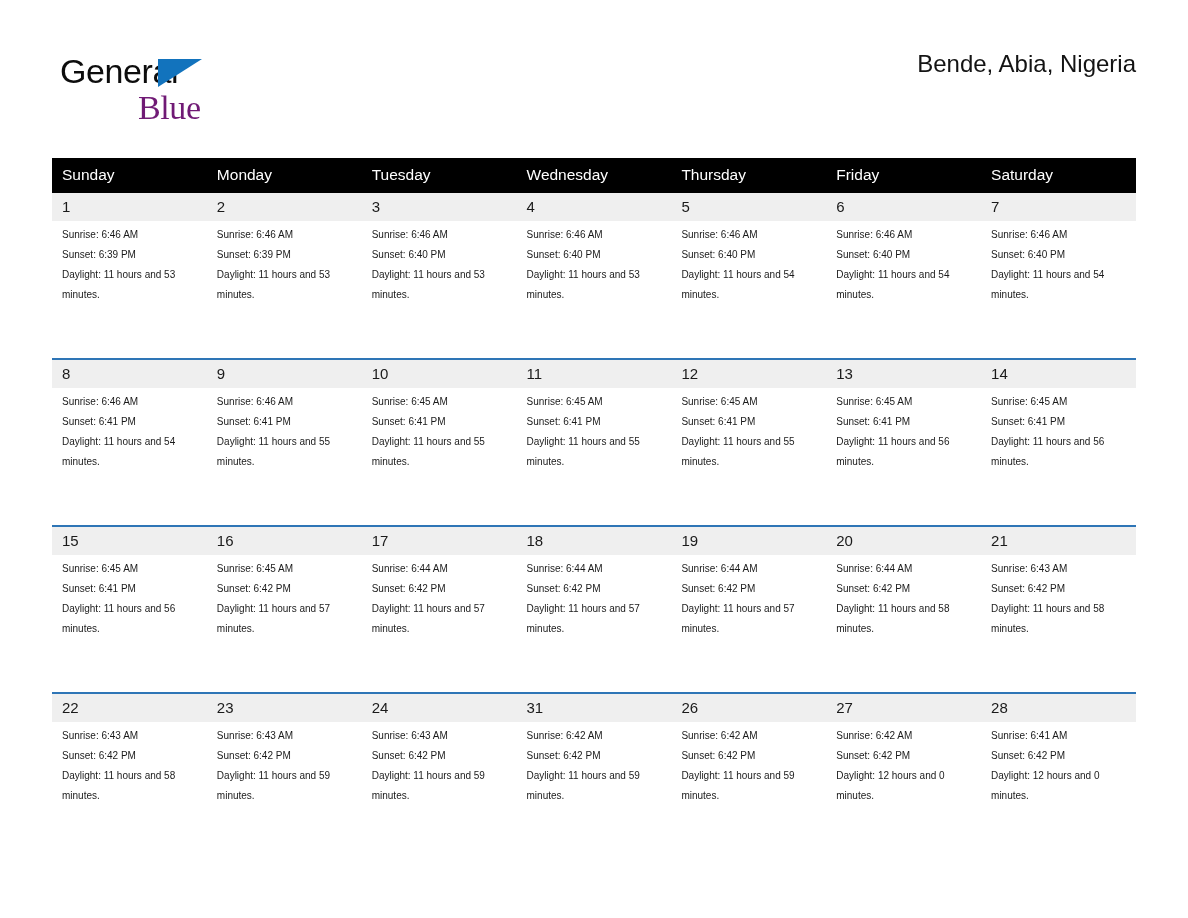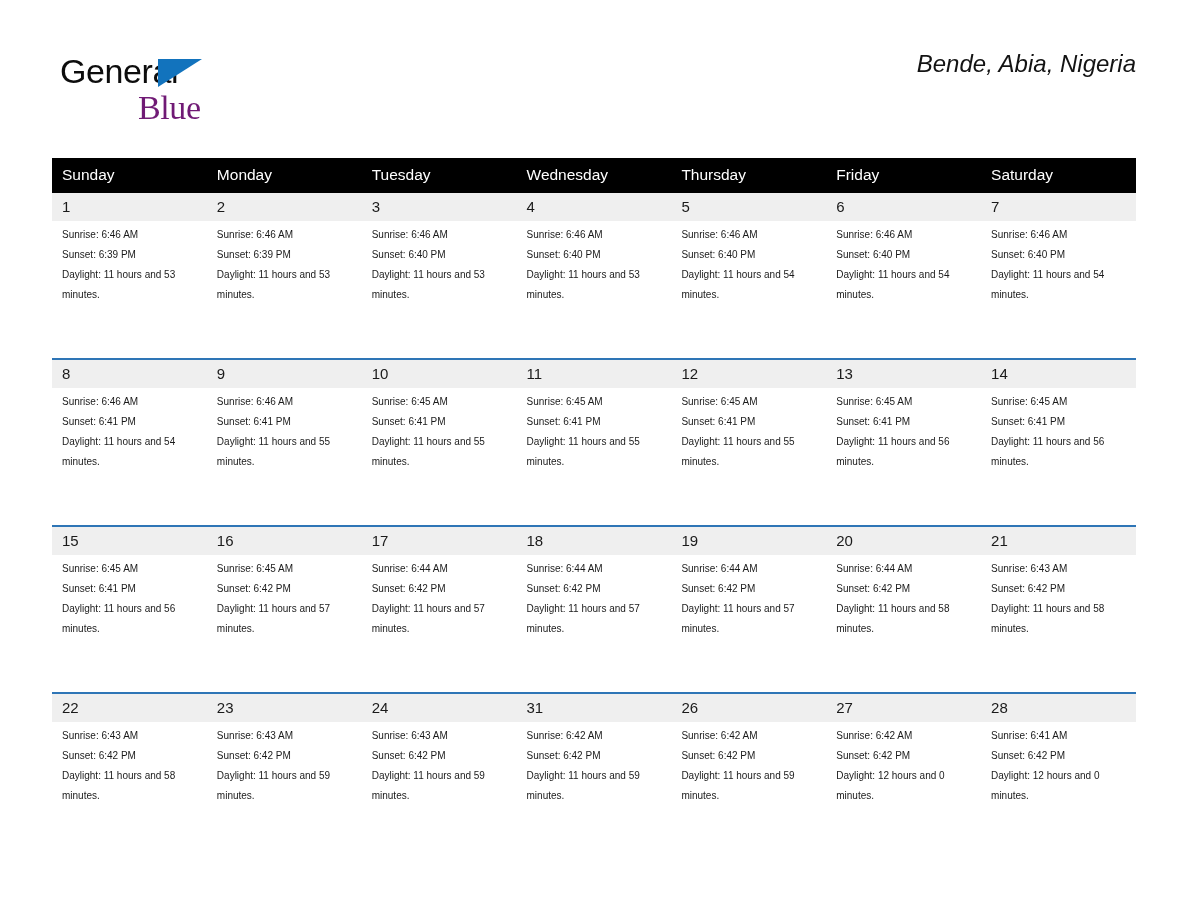--- a/index.html
+++ b/index.html
@@ -79,21 +79,20 @@
     color: #131313;
     letter-spacing: -0.3px;
     white-space: nowrap;
   }
   .location {
     font-size: 24px;
     line-height: 32px;
     color: #131313;
     margin-top: 4px;
     white-space: nowrap;
-    font-style: italic;
   }
 
   
   .calendar {
     position: absolute;
     left: 52px;
     top: 158px;
     width: 1084px;
   }
   .cal-table {

